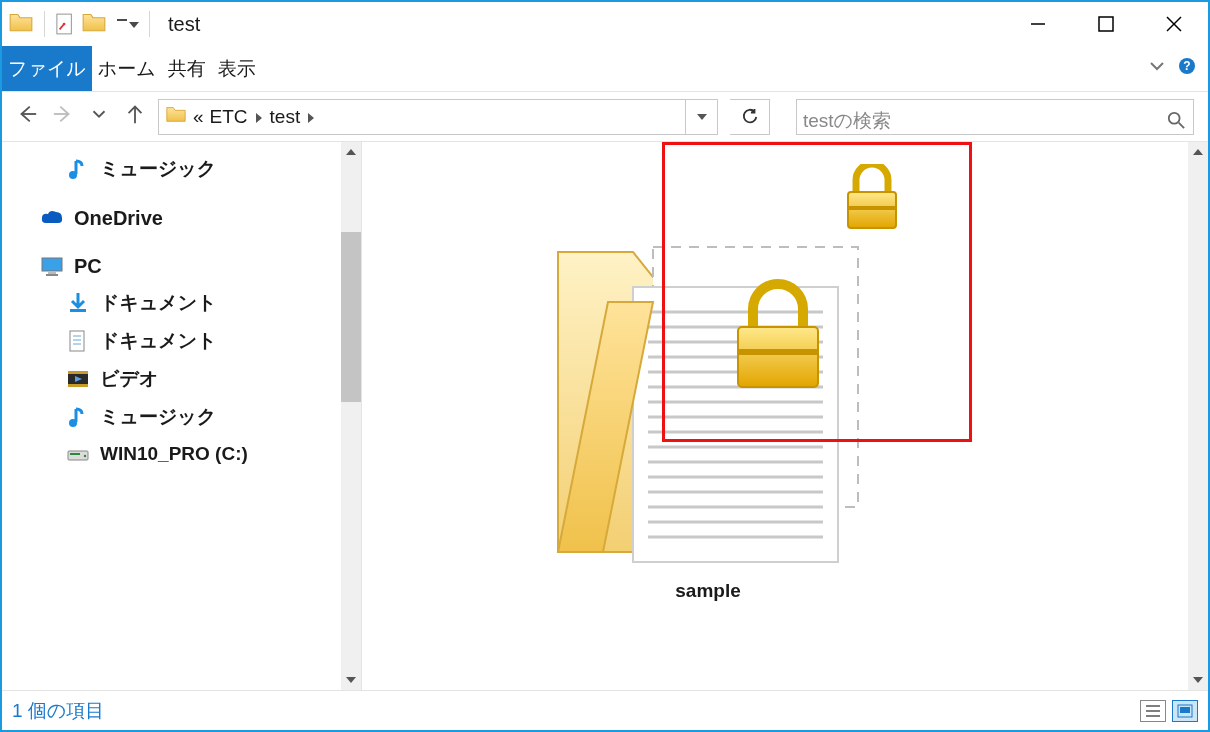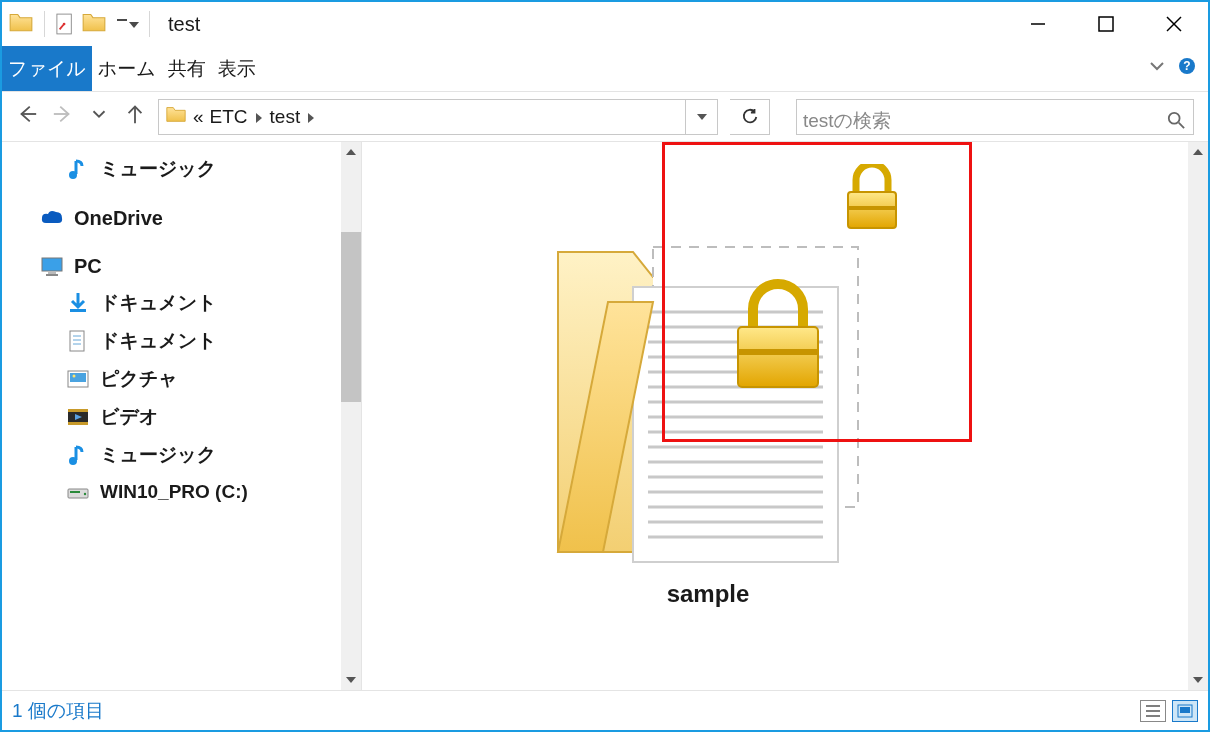--- a/index.html
+++ b/index.html
@@ -54,21 +54,21 @@
   .tree-item.depth1 { padding-left:64px;}
   .tree-item.top { padding-left:38px; font-size:20px;}
   .tree-item svg{width:24px;height:24px;}
   .sep { height:12px; }
 
   .content { flex:1; position:relative;}
   .content-scroll{position:absolute;right:0;top:0;bottom:0;width:20px;background:#f0f0f0;display:flex;flex-direction:column;justify-content:space-between;}
   .content-scroll .sarrow{height:20px;}
 
   .file-item { position:absolute; left:156px; top:50px; width:380px; text-align:center;}
-  .file-item .label{ margin-top:8px; font-size:24px;}
+  .file-item .label{ margin-top:8px; font-size:19px;}
   .bigfolder{ width:340px; height:380px; margin:0 auto; position:relative;}
   .redbox{ position:absolute; left:300px; top:0; width:310px; height:300px; border:3px solid #e11; }
   .smallpad{ position:absolute; left:480px; top:22px; }
 
   
   .status { height:40px; border-top:1px solid #e4e4e4; display:flex; align-items:center; padding:0 10px; font-size:19px; color:#1979ca;}
   .status .views{margin-left:auto;display:flex;gap:6px;}
   .status .views div{width:26px;height:22px;border:1px solid #888;display:flex;align-items:center;justify-content:center;}
   .status .views div.active{background:#cde6f7;border-color:#1979ca;}
   .status .views svg{width:16px;height:14px;}
@@ -252,29 +252,20 @@
       <span>ドキュメント</span>
     </div>
     <div class="tree-item depth1">
       <svg viewBox="0 0 24 24">
           <rect x="4" y="2" width="14" height="20" fill="#fff" stroke="#888"></rect>
           <line x1="7" y1="7" x2="15" y2="7" stroke="#68a8d8"></line>
           <line x1="7" y1="11" x2="15" y2="11" stroke="#68a8d8"></line>
           <line x1="7" y1="15" x2="15" y2="15" stroke="#68a8d8"></line>
         </svg>
       <span>ドキュメント</span>
-    </div>
-    <div class="tree-item depth1">
-      <svg viewBox="0 0 24 24">
-          <rect x="2" y="4" width="20" height="16" fill="#fff" stroke="#888"></rect>
-          <rect x="4" y="6" width="16" height="9" fill="#4aa3e0"></rect>
-          <circle cx="8" cy="9" r="1.5" fill="#ffe36b"></circle>
-          <path d="M4 15 L9 10) L14 15z" fill="#2a7a3a"></path>
-        </svg>
-      <span>ピクチャ</span>
     </div>
     <div class="tree-item depth1">
       <svg viewBox="0 0 24 24">
           <rect x="2" y="4" width="20" height="16" fill="#2a2a2a"></rect>
           <rect x="2" y="4" width="20" height="3" fill="#c89a2a"></rect>
           <rect x="2" y="17" width="20" height="3" fill="#c89a2a"></rect>
           <path d="M9 9 L16 12 L9 15 z" fill="#5aa0e0"></path>
         </svg>
       <span>ビデオ</span>
     </div>

